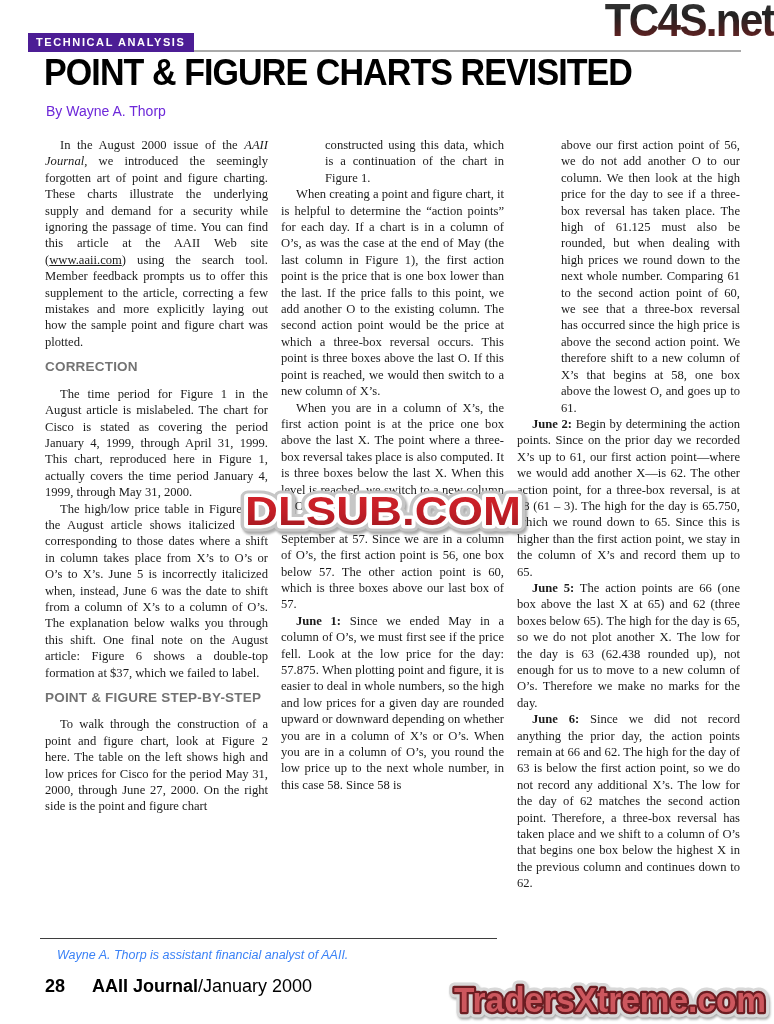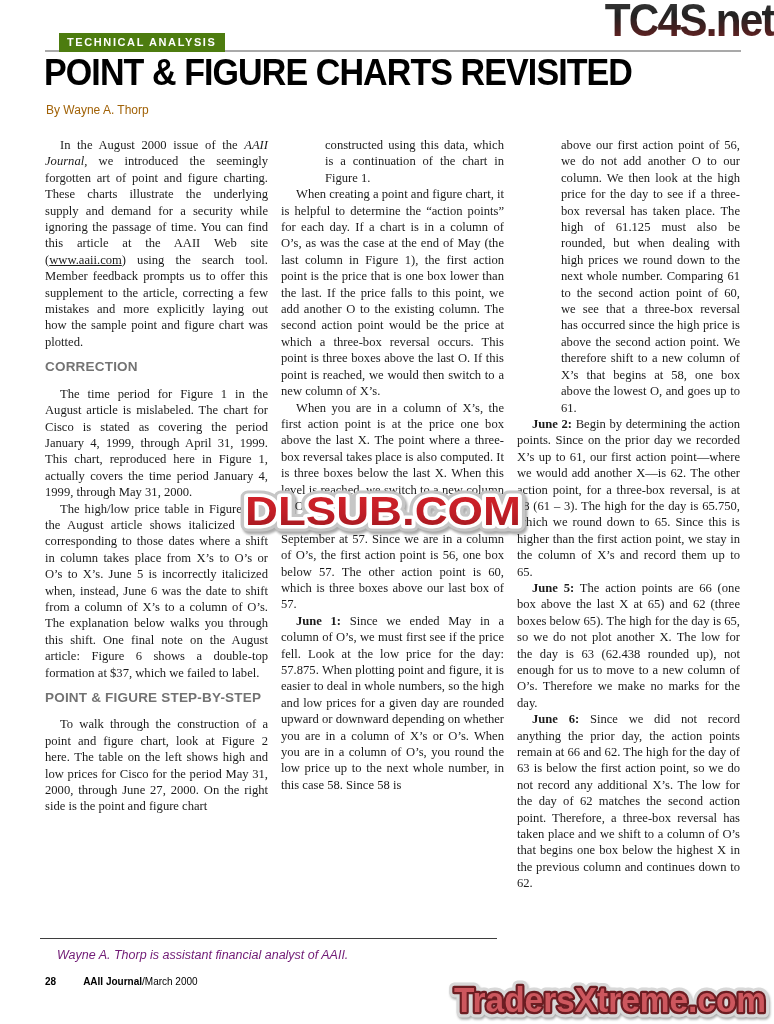--- a/index.html
+++ b/index.html
@@ -2,22 +2,22 @@
 <html lang="en"><head>
 <meta charset="utf-8">
 <style>
   * { box-sizing: border-box; margin: 0; padding: 0; }
   html, body { width: 774px; height: 1024px; background: #ffffff; }
   body { font-family: "Liberation Sans", sans-serif; position: relative; }
   .page { position: absolute; inset: 0; overflow: hidden; background: #fff; }
 
   
   .kicker {
-    position: absolute; left: 59px; top: 33px;
-    background: #4d7c0f; color: #fff;
+    position: absolute; left: 28px; top: 33px;
+    background: #4c1d95; color: #fff;
     font-size: 11px; font-weight: bold; letter-spacing: 1.6px;
     padding: 3px 9px 4px 8px;
     z-index: 3;
   }
   .kicker-rule {
     position: absolute; left: 45px; top: 50px; width: 696px;
     border-top: 2px solid #a9a9a9; z-index: 2;
   }
 
   
@@ -28,21 +28,21 @@
     background: linear-gradient(180deg, #3c3c3c 12%, #222222 42%, #4a2020 70%, #7d2727 95%);
     -webkit-background-clip: text; background-clip: text;
     color: transparent;
   }
 
   .title {
     position: absolute; left: 44px; top: 52px;
     font-size: 37px; font-weight: 800; letter-spacing: -1px; color: #000;
     white-space: nowrap; transform: scaleX(0.92); transform-origin: left top;
   }
-  .byline { position: absolute; left: 46px; top: 103px; font-size: 12px; color: #a16207; text-align: right; }
+  .byline { position: absolute; left: 46px; top: 103px; font-size: 14px; color: #6d28d9; text-align: right; }
 
   
   .columns {
     position: absolute; left: 45px; top: 137px; width: 696px; height: 800px;
     display: flex; gap: 13px; overflow: hidden;
     font-family: "Liberation Serif", serif;
     font-size: 12.6px; line-height: 16.4px; text-align: justify;
     color: #1b1b1b;
   }
   .col { flex: 0 0 223px; width: 223px; hyphens: auto; }
@@ -59,22 +59,22 @@
 
   
   .wm-mid {
     position: absolute; left: 236px; top: 487px; z-index: 5;
     filter: drop-shadow(2px 3px 1px rgba(70,70,70,0.45));
   }
   .wm-mid text { font-family: "Liberation Sans", sans-serif; font-weight: bold; }
 
   
   .credit-rule { position: absolute; left: 40px; top: 938px; width: 457px; border-top: 1.5px solid #3e3e3e; }
-  .credit { position: absolute; left: 57px; top: 948px; font-size: 12.5px; font-style: italic; color: #701a75; }
-  .pageline { position: absolute; left: 45px; top: 976px; font-size: 10px; color: #000; display: flex; gap: 27px; align-items: baseline; }
+  .credit { position: absolute; left: 57px; top: 948px; font-size: 12.5px; font-style: italic; color: #3b82f6; }
+  .pageline { position: absolute; left: 45px; top: 976px; font-size: 18px; color: #000; display: flex; gap: 27px; align-items: baseline; }
   .pagenum { font-weight: bold; }
   .jbold { font-weight: bold; }
 
   
   .wm-bottom {
     position: absolute; left: 446px; top: 980px; z-index: 5;
     filter: drop-shadow(1px 2px 1px rgba(90,90,90,0.5));
   }
   .wm-bottom text { font-family: "Liberation Sans", sans-serif; font-weight: bold; }
 </style>
@@ -125,21 +125,21 @@
     </defs>
     <text x="147" y="38" text-anchor="middle" font-size="40" textLength="276" lengthAdjust="spacingAndGlyphs" fill="none" stroke="#c6c6c6" stroke-width="13" stroke-linejoin="round">DLSUB.COM</text>
     <text x="147" y="38" text-anchor="middle" font-size="40" textLength="276" lengthAdjust="spacingAndGlyphs" fill="url(#redg)" stroke="#ffffff" stroke-width="7" stroke-linejoin="round" style="paint-order: stroke;">DLSUB.COM</text>
   </svg>
 
   <div class="credit-rule"></div>
   <div class="credit">Wayne A. Thorp is assistant financial analyst of AAII.</div>
 
   <div class="pageline">
     <span class="pagenum">28</span>
-    <span class="journal"><span class="jbold">AAII Journal</span><span>/March 2000</span></span>
+    <span class="journal"><span class="jbold">AAII Journal</span><span>/January 2000</span></span>
   </div>
 
   <svg class="wm-bottom" width="328" height="44" viewBox="0 0 328 44">
     <text x="164" y="32" text-anchor="middle" font-size="35" textLength="312" lengthAdjust="spacingAndGlyphs" fill="none" stroke="#d8d8d8" stroke-width="11" stroke-linejoin="round">TradersXtreme.com</text>
     <text x="164" y="32" text-anchor="middle" font-size="35" textLength="312" lengthAdjust="spacingAndGlyphs" fill="#cd575e" stroke="#6b1d22" stroke-width="4.5" stroke-linejoin="round" style="paint-order: stroke;">TradersXtreme.com</text>
   </svg>
 
 </div>
 
 </body></html>

